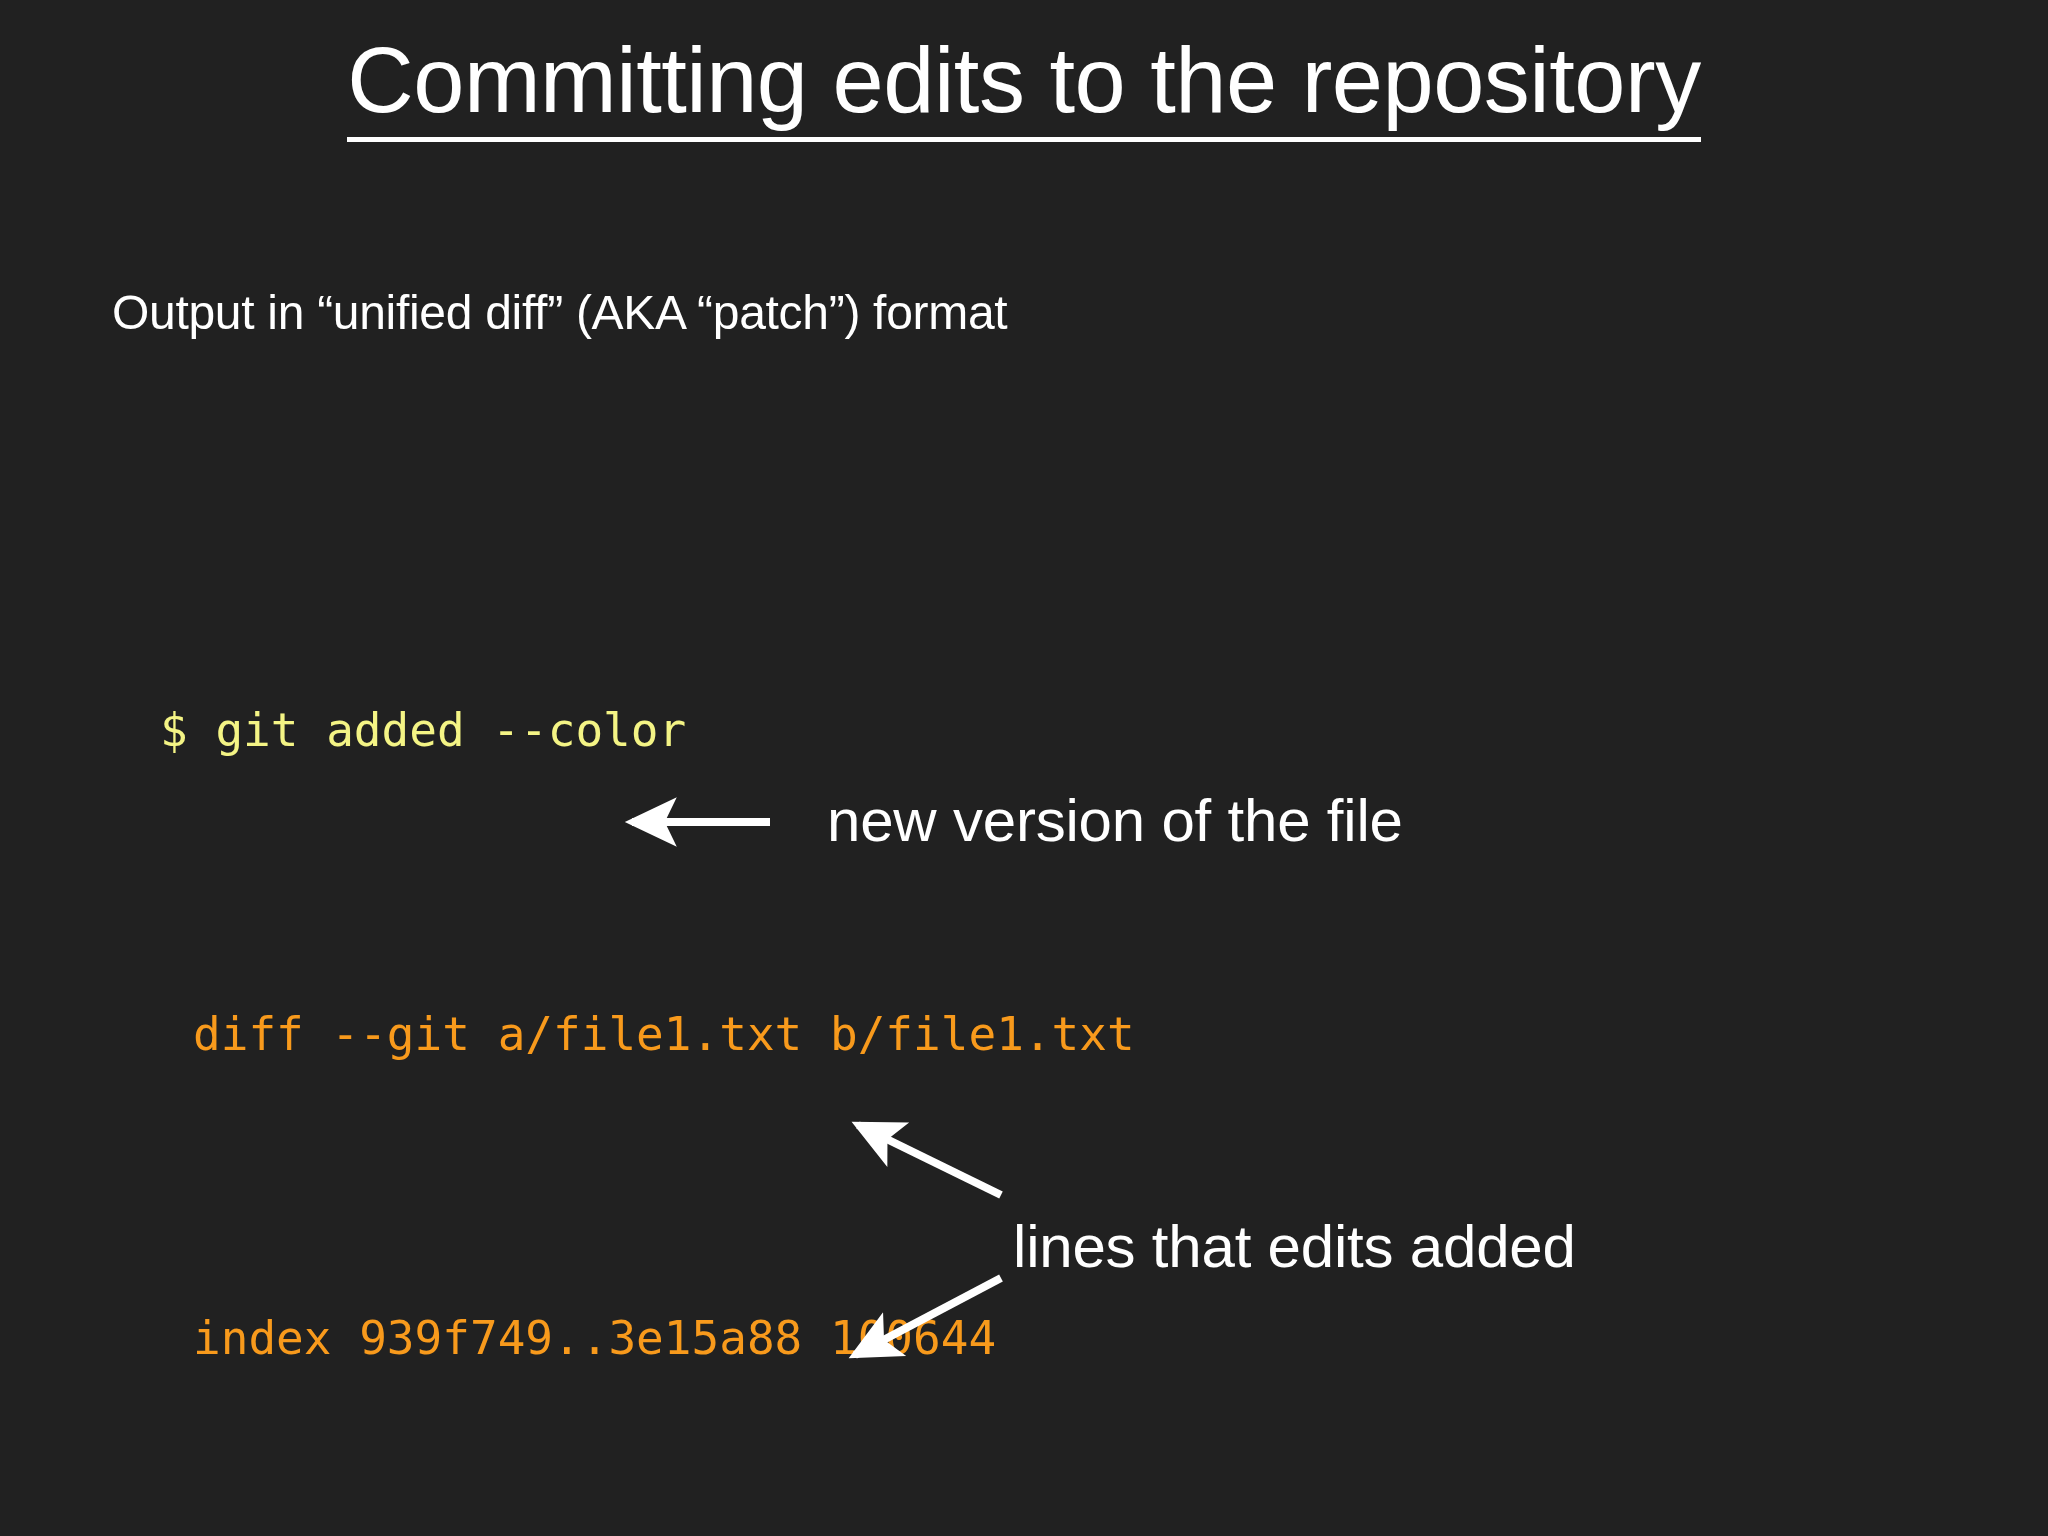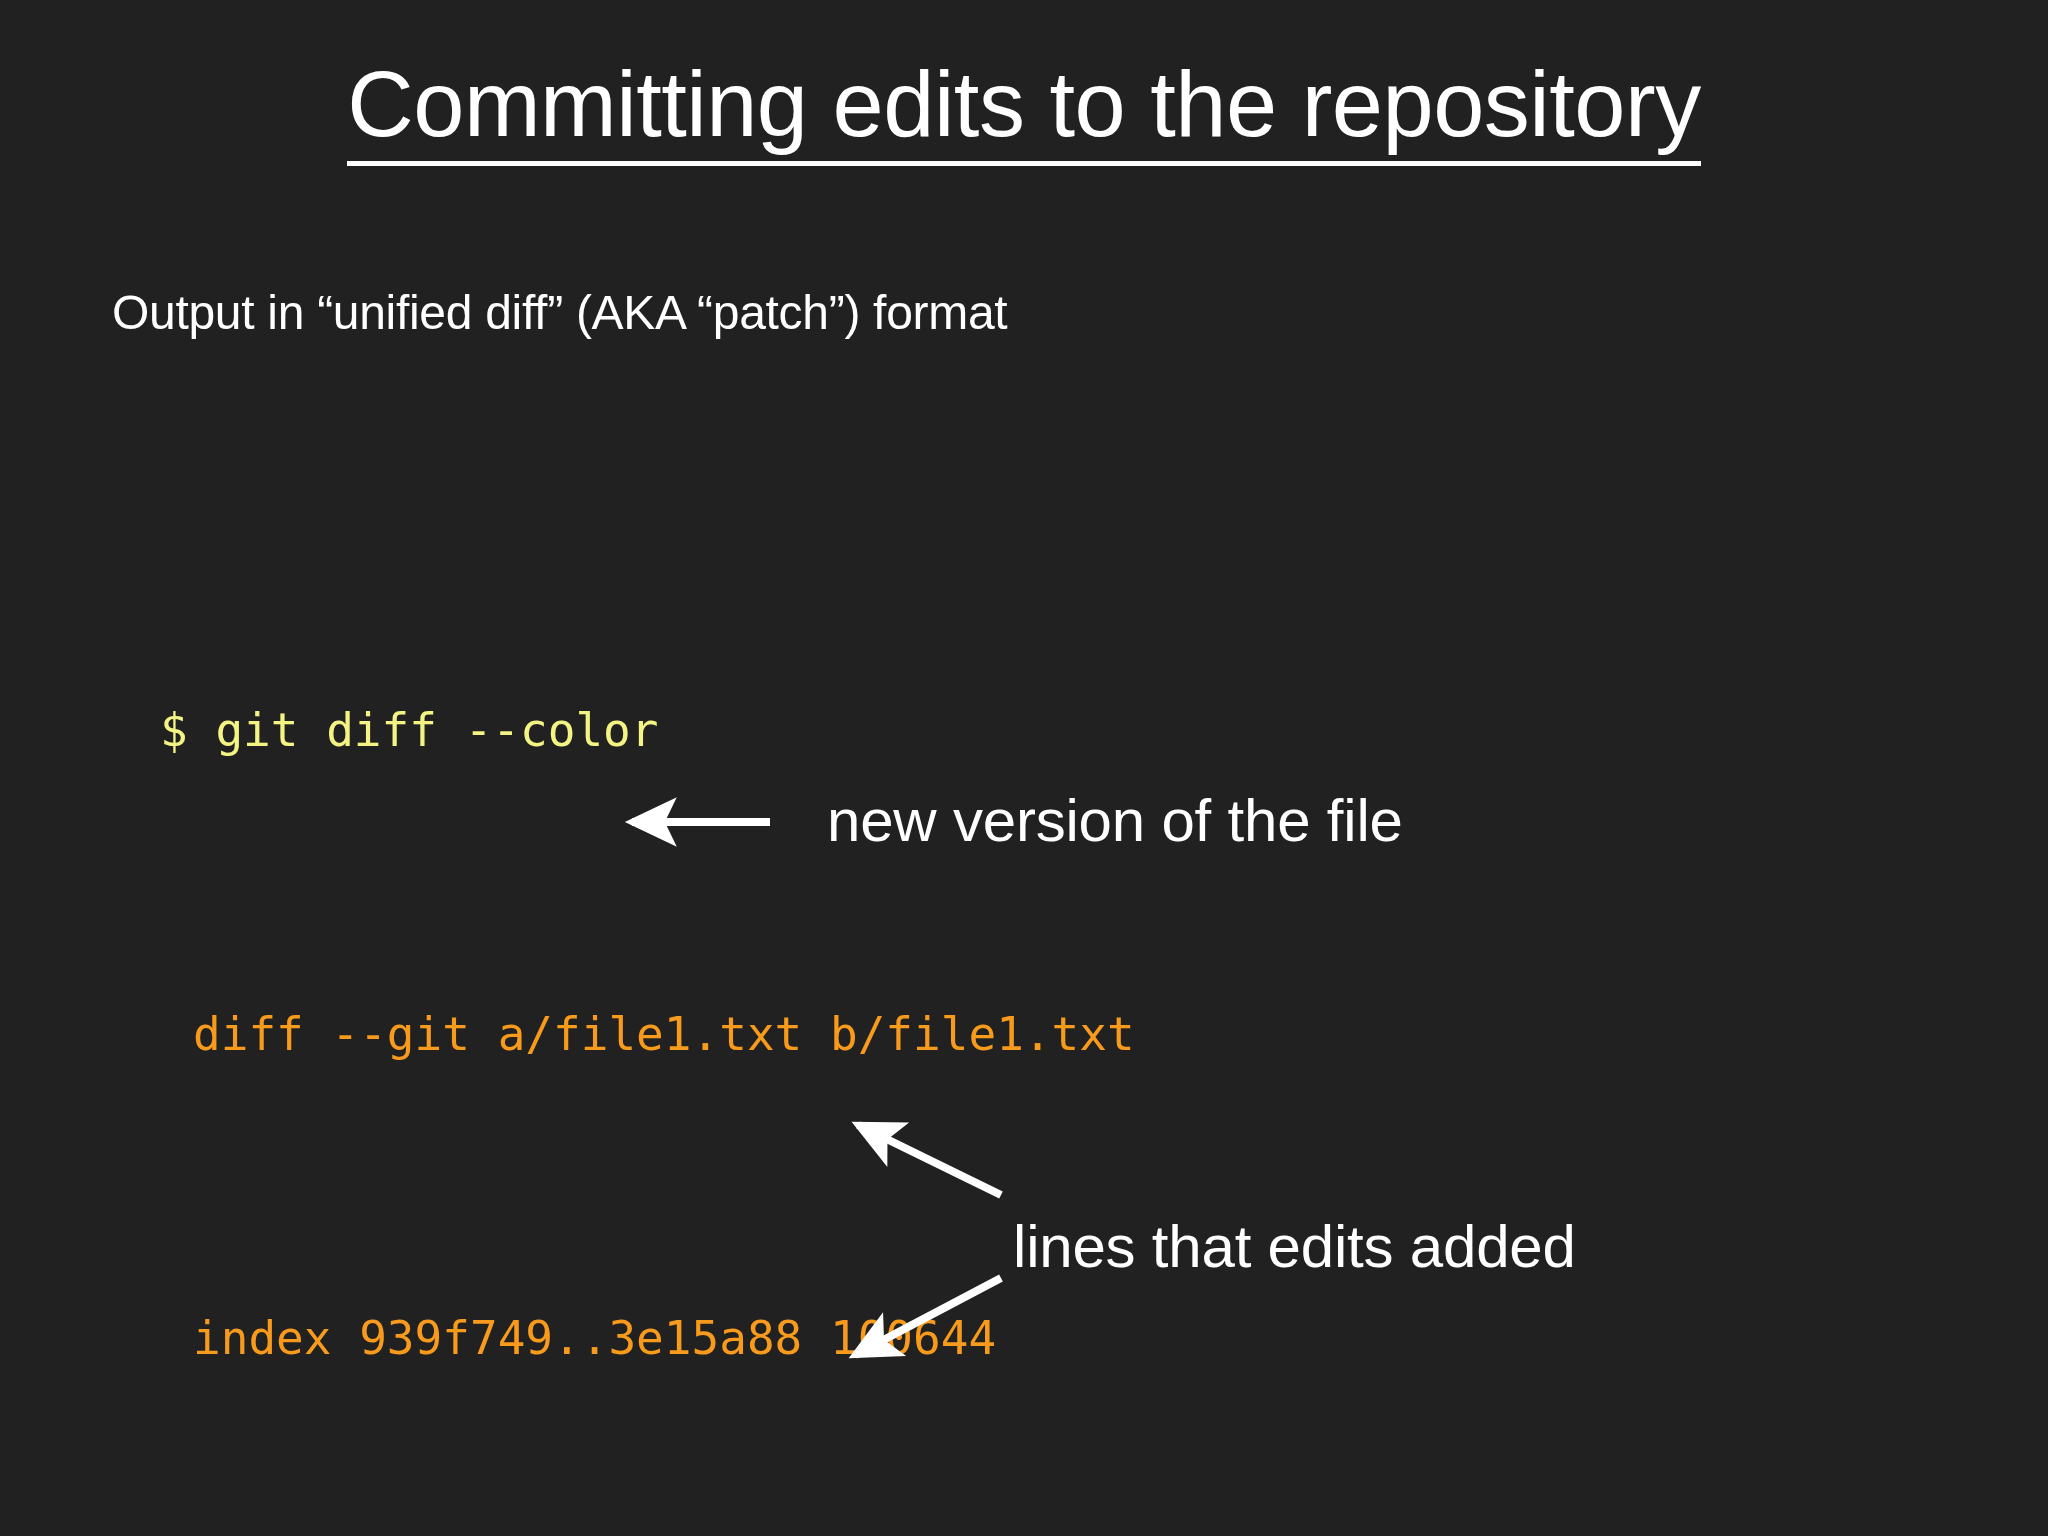--- a/index.html
+++ b/index.html
@@ -23,21 +23,20 @@
     left: 0;
     width: 2048px;
     text-align: center;
     color: #ffffff;
     font-family: "Liberation Sans", sans-serif;
     font-size: 92px;
     font-weight: 400;
     letter-spacing: -0.5px;
     line-height: 1.1;
     white-space: nowrap;
-    margin-top: 24px;
   }
   #slide-title .tt {
     display: inline-block;
     border-bottom: 5px solid #ffffff;
     padding-bottom: 6px;
   }
 
   
   #subtitle {
     position: absolute;
@@ -96,21 +95,21 @@
 <div id="slide">
 
   <div id="slide-title">
     <span class="tt">Committing edits to the repository</span>
   </div>
 
   <div id="subtitle">Output in “unified diff” (AKA “patch”) format</div>
 
   <div id="code-block">
 
-    <div class="code-line"><span class="c-cmd">$ git diff --color</span></div>
+    <div class="code-line"><span class="c-cmd">$ git added --color</span></div>
 
     <div class="code-line"><span class="c-meta">diff --git a/file1.txt b/file1.txt</span></div>
 
     <div class="code-line"><span class="c-meta">index 939f749..3e15a88 100644</span></div>
 
     
 
     
 
     

